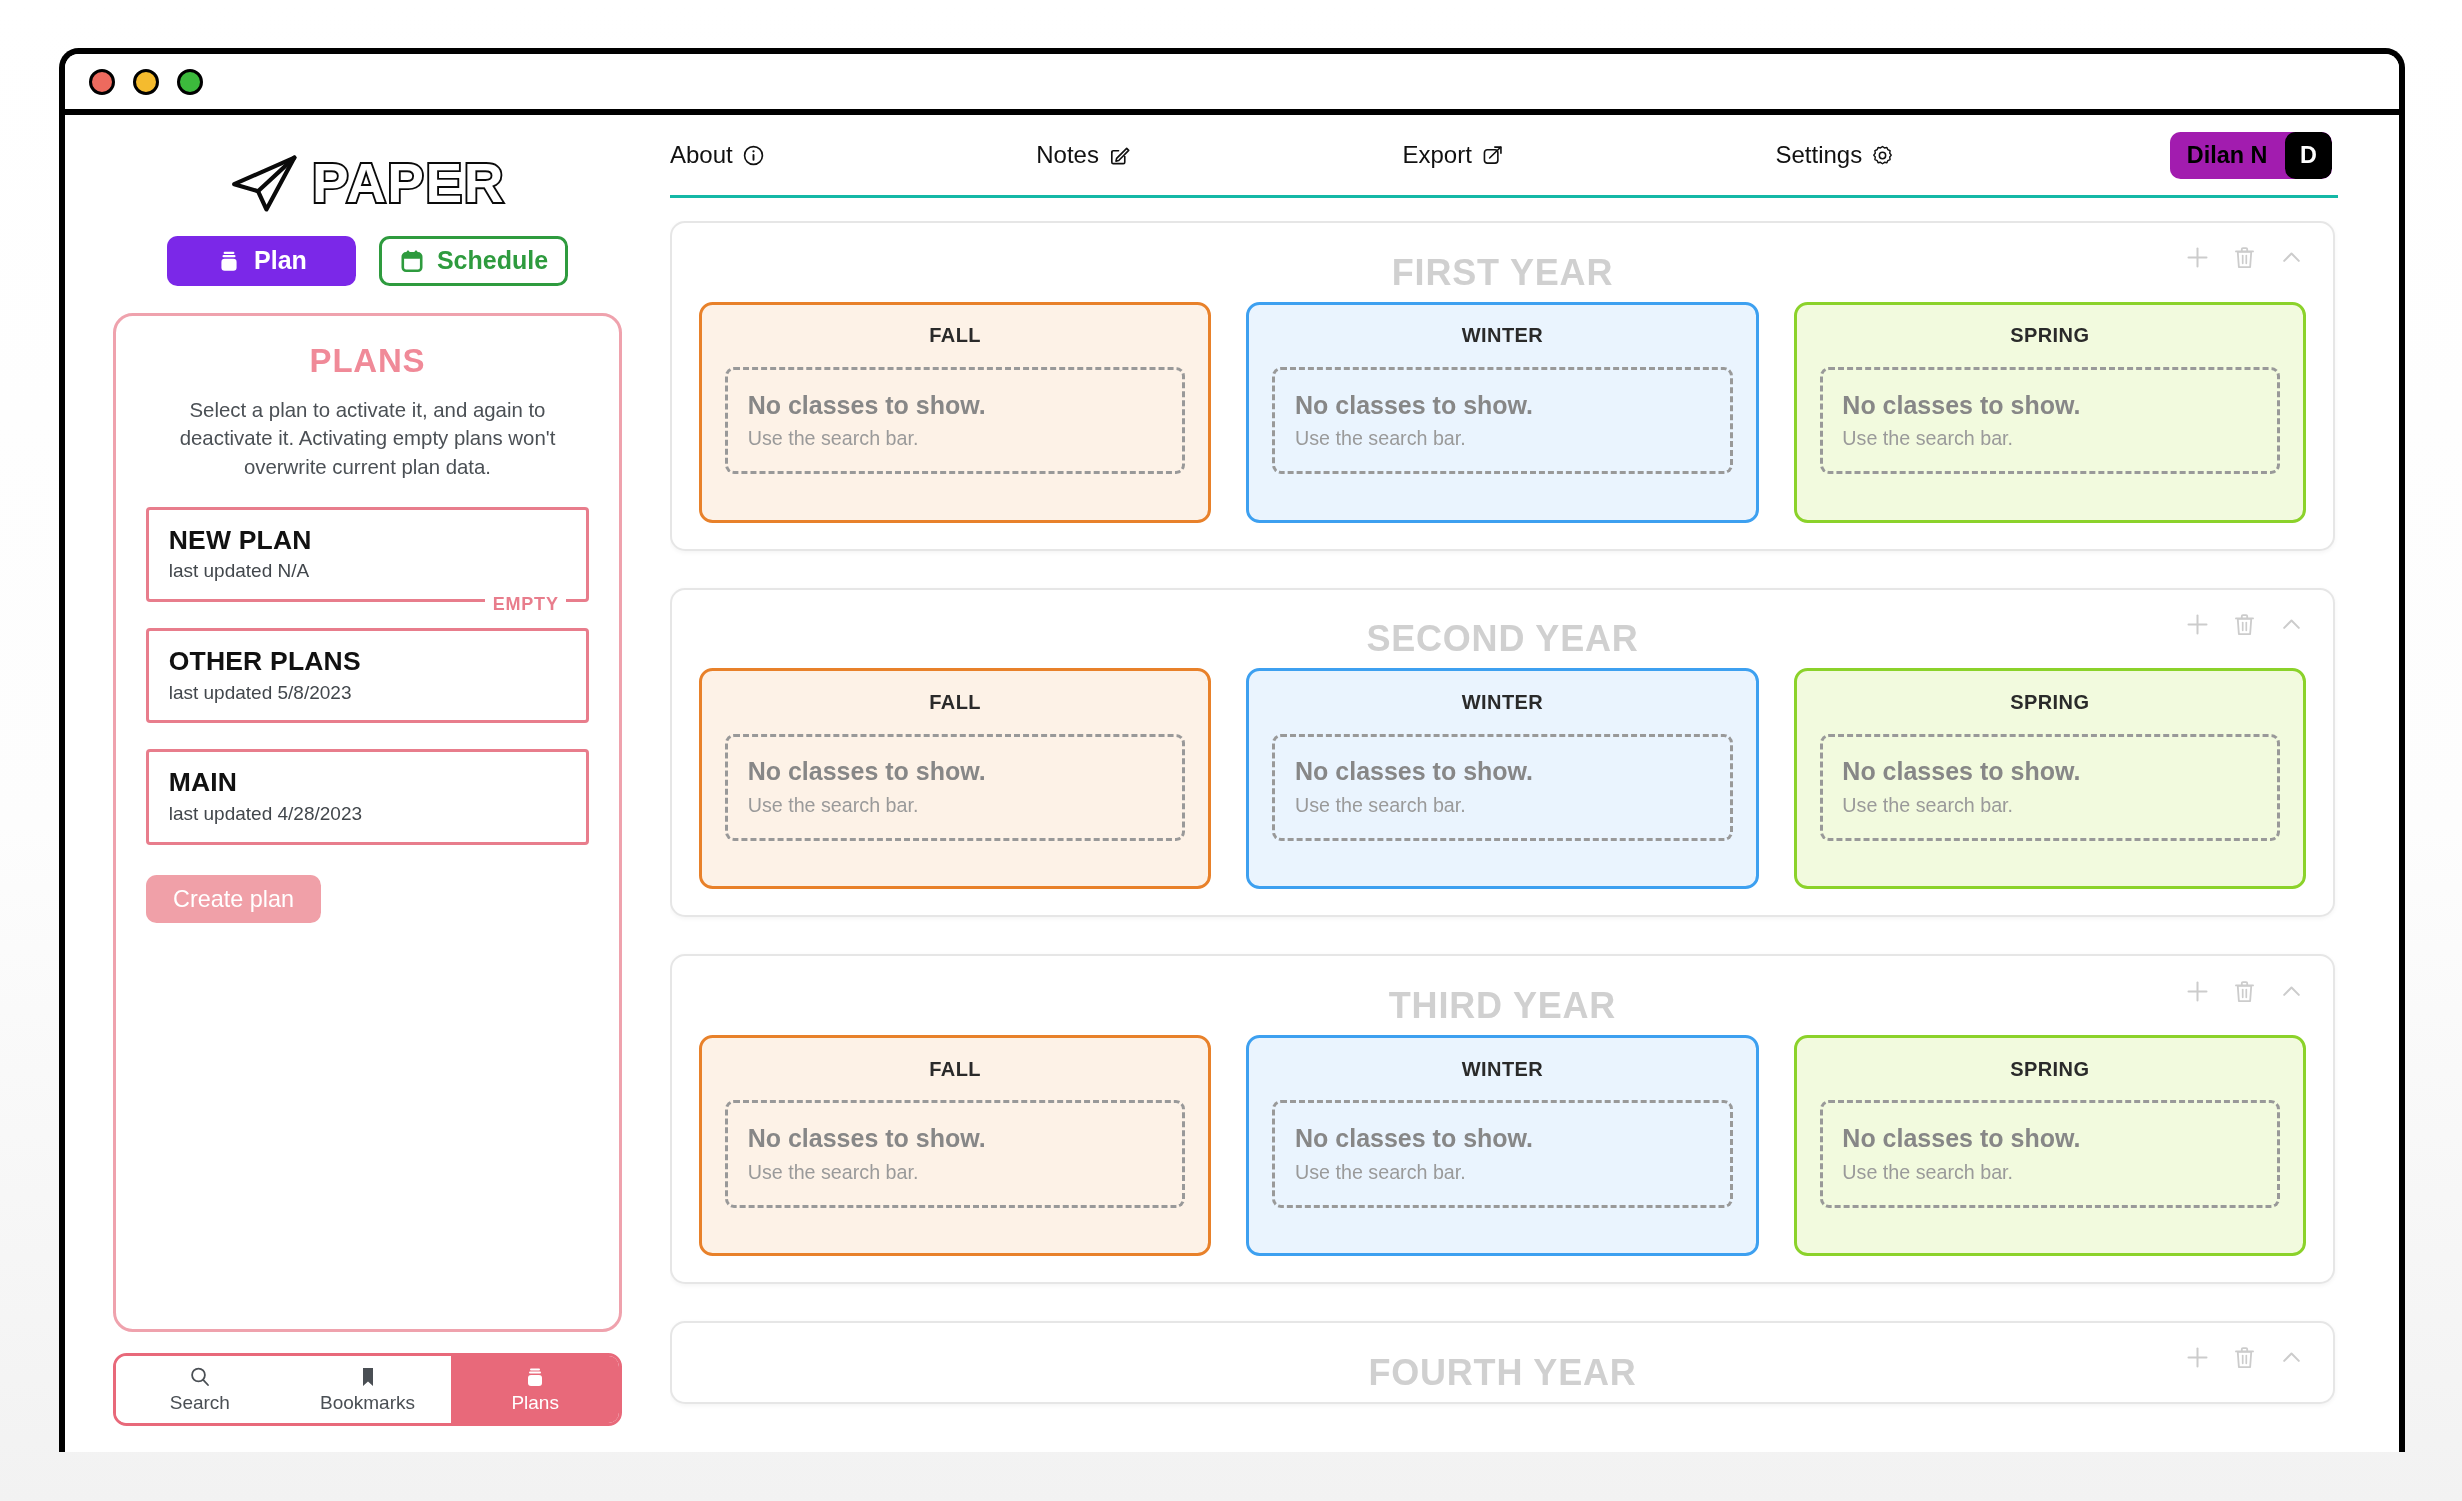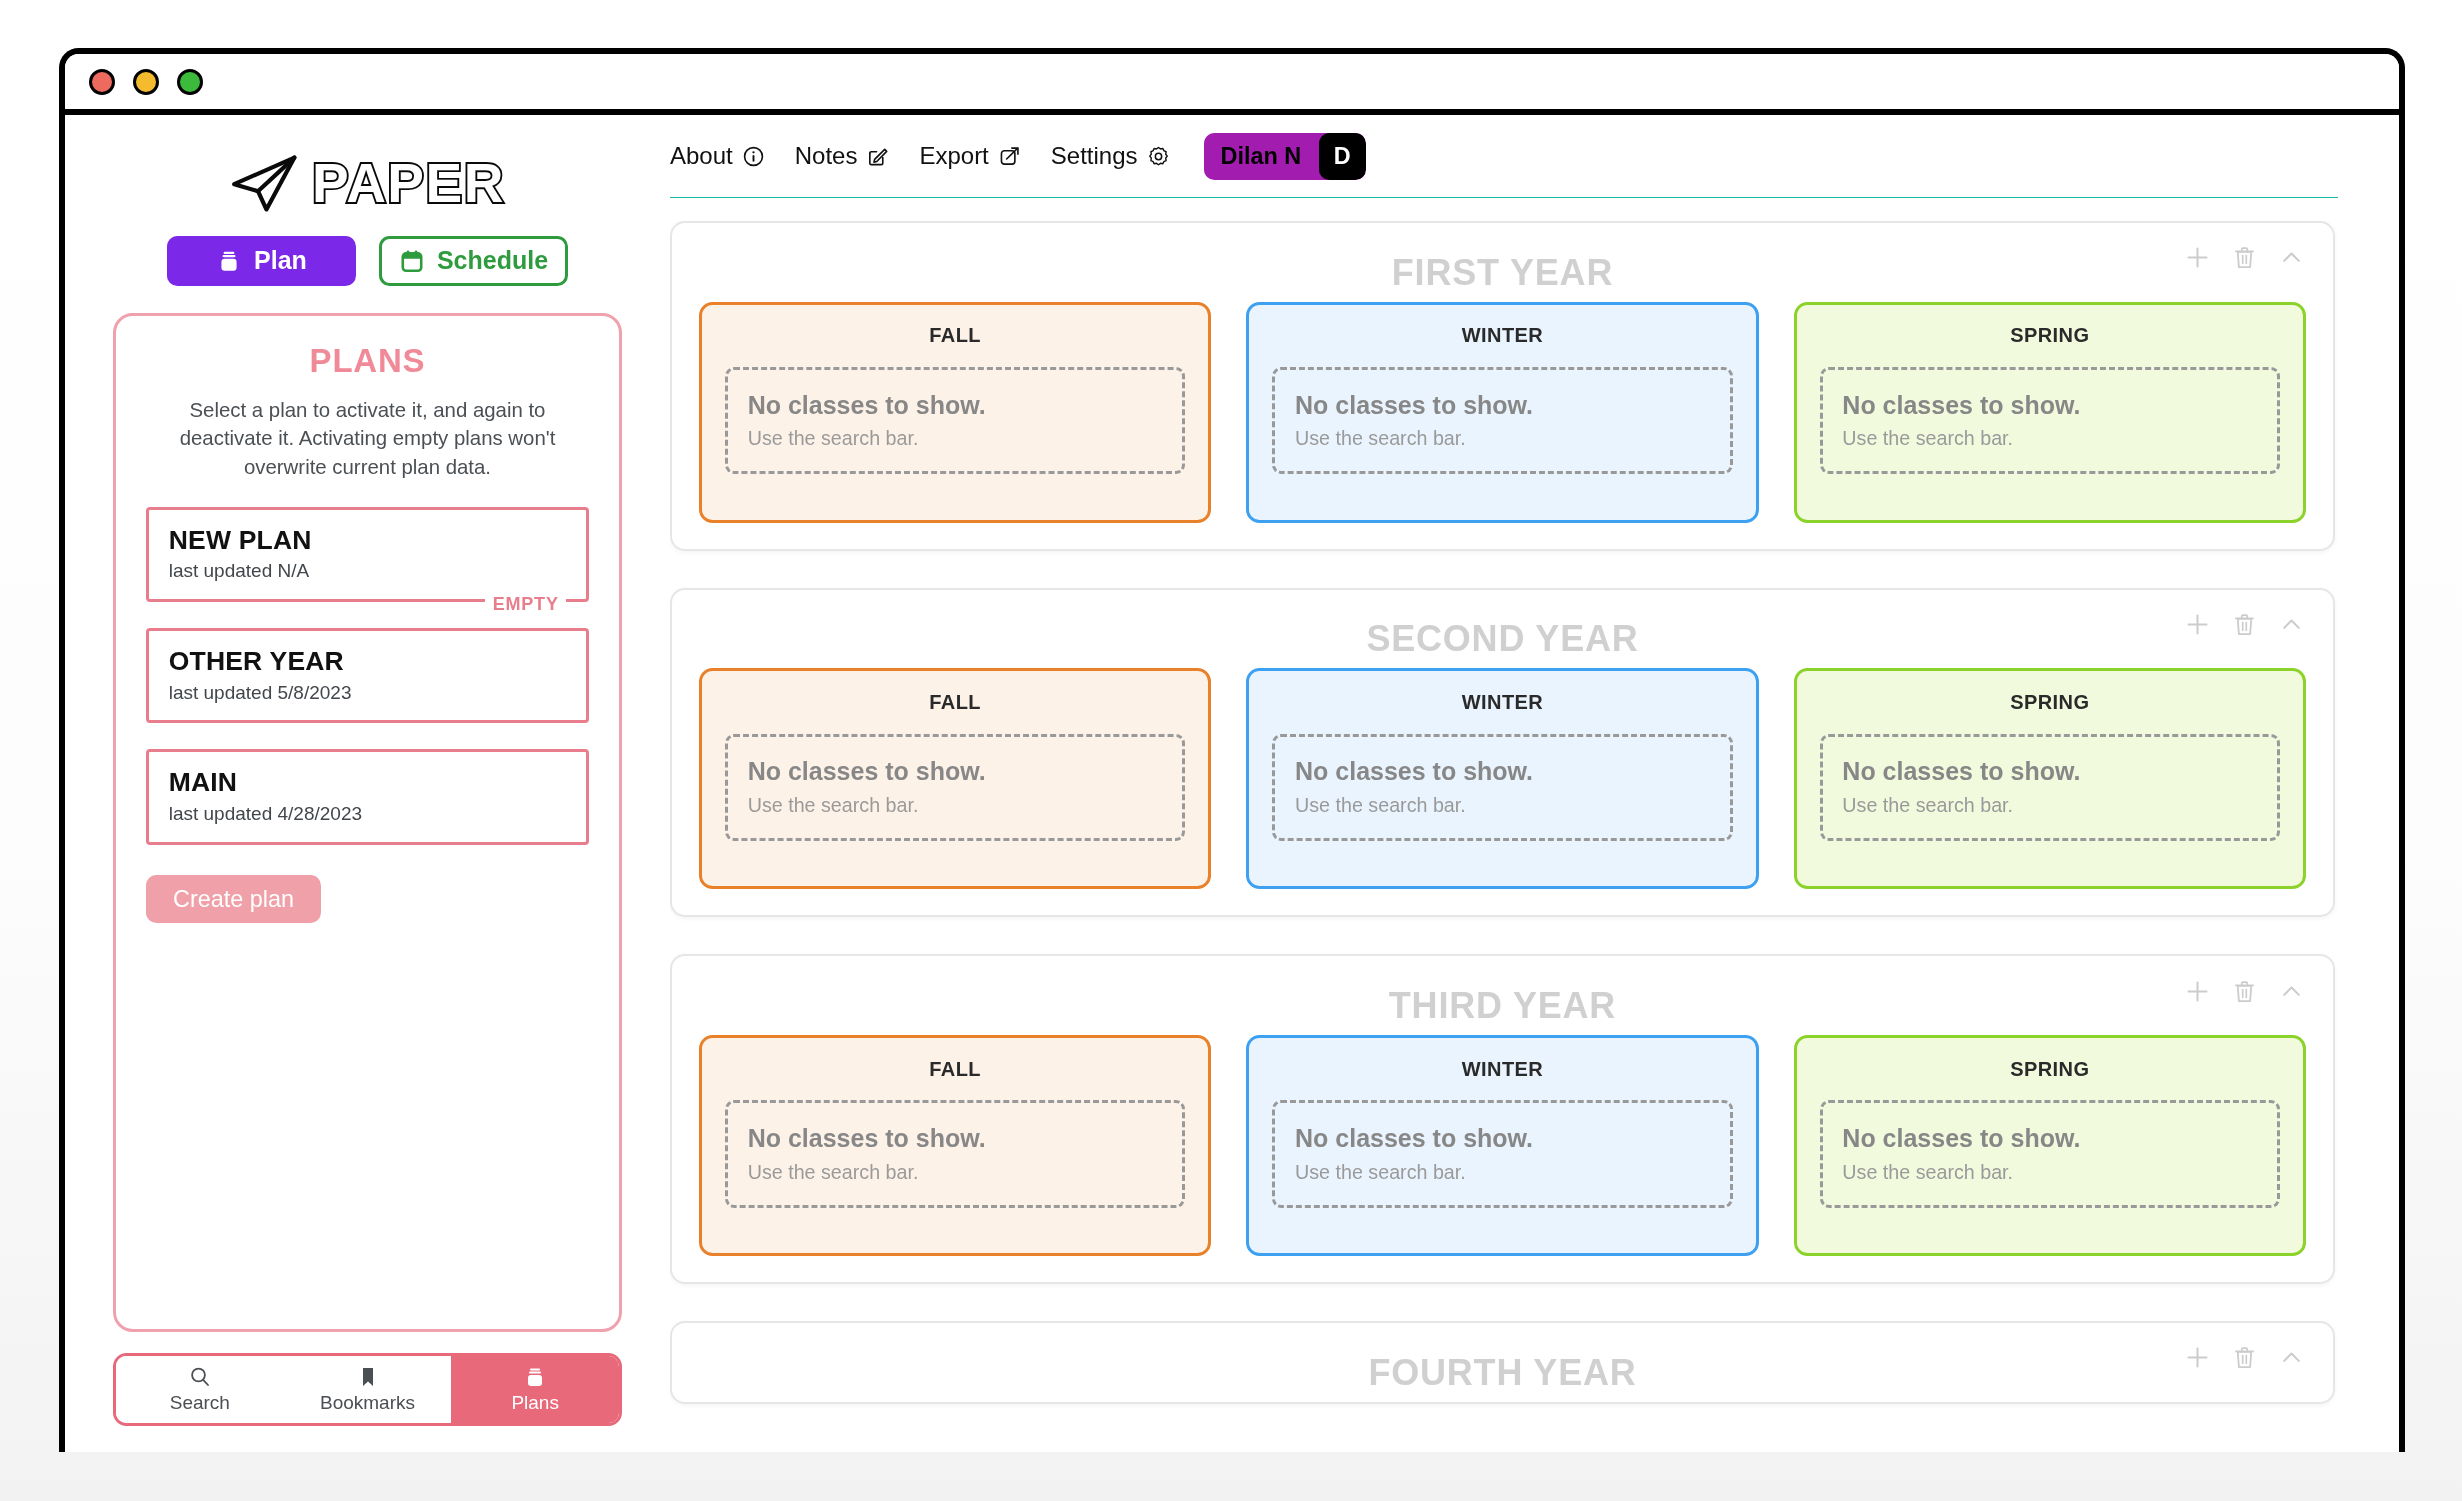--- a/index.html
+++ b/index.html
@@ -251,25 +251,25 @@
   .nav-tab.active {
     background: #e8697a;
     color: #ffffff;
   }
   .nav-tab svg { width: 24px; height: 24px; }
 
   
   .topbar {
     display: flex;
     align-items: center;
-    justify-content: flex-start;
+    justify-content: space-between;
     gap: 30px;
     height: 83px;
     padding: 0 6px 0 0;
-    border-bottom: 1px solid #14b8a6;
+    border-bottom: 3px solid #14b8a6;
     margin-bottom: 23px;
   }
   .top-link {
     display: flex;
     align-items: center;
     gap: 9px;
     font-size: 24px;
     color: #111111;
     cursor: pointer;
     font-weight: 400;
@@ -448,21 +448,21 @@
             <div class="plans-title">PLANS</div>
             <div class="plans-desc">Select a plan to activate it, and again to deactivate it. Activating empty plans won't overwrite current plan data.</div>
 
             <div class="plan-card">
               <div class="plan-name">NEW PLAN</div>
               <div class="plan-updated">last updated N/A</div>
               <div class="plan-badge">EMPTY</div>
             </div>
 
             <div class="plan-card">
-              <div class="plan-name">OTHER YEAR</div>
+              <div class="plan-name">OTHER PLANS</div>
               <div class="plan-updated">last updated 5/8/2023</div>
             </div>
 
             <div class="plan-card">
               <div class="plan-name">MAIN</div>
               <div class="plan-updated">last updated 4/28/2023</div>
             </div>
 
             <div class="create-plan-wrap">
               <button class="create-plan">Create plan</button>

